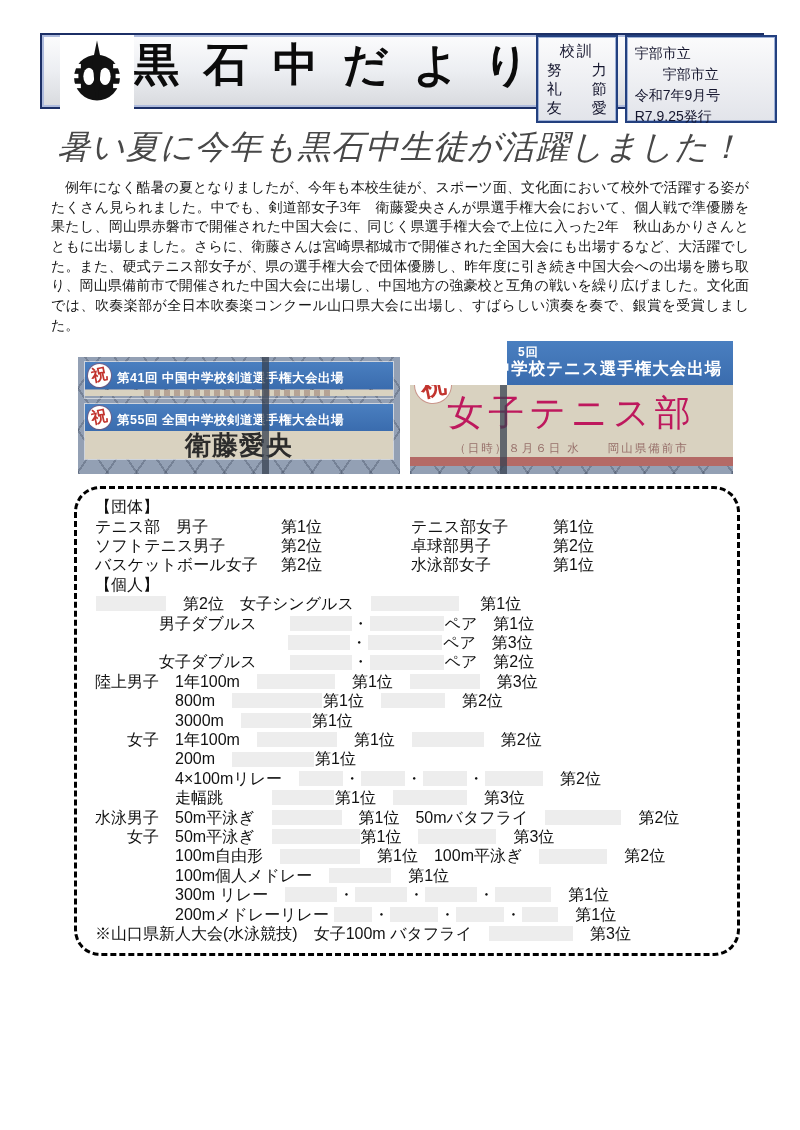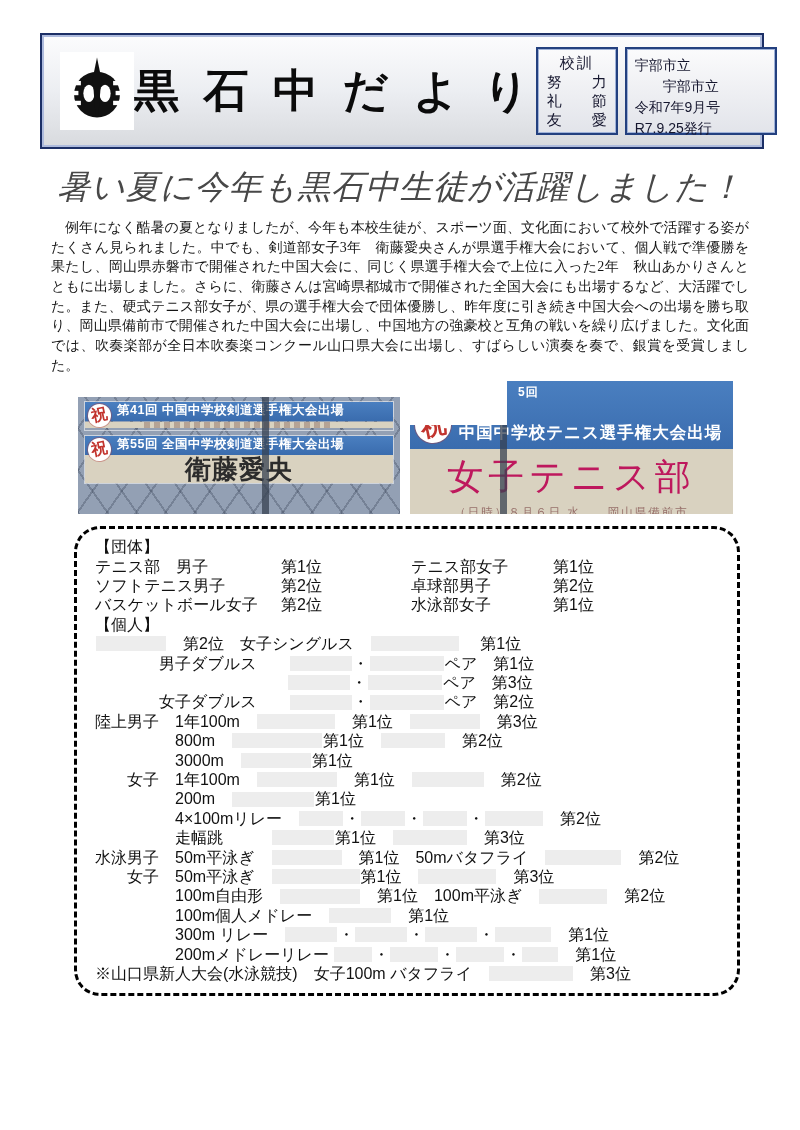--- a/index.html
+++ b/index.html
@@ -1,23 +1,23 @@
 <!DOCTYPE html>
 <html lang="ja"><head>
 <meta charset="utf-8">
 <style>
   html,body{margin:0;padding:0;background:#fff;}
   .page{position:relative;width:800px;height:1130px;background:#ffffff;overflow:hidden;
         font-family:"Liberation Serif","DejaVu Serif",serif;color:#151515;}
 
   
-  .masthead{box-sizing:border-box;margin:33px 36px 0 40px;height:116px;
+  .masthead{box-sizing:border-box;margin:33px 36px 0 40px;height:76px;
     border:2px solid #1c2f66;box-shadow:inset 0 0 0 2px #aebbdd;
     background:linear-gradient(180deg,#fcfcfd 0%,#eceef2 50%,#d8dade 100%);
-    display:flex;align-items:center;}
+    display:flex;}
   .logo-box{width:74px;height:78px;background:#ffffff;margin-left:18px;flex:none;
     display:flex;align-items:center;justify-content:center;}
   .masthead-title{flex:1;text-align:center;font-family:"Liberation Sans","DejaVu Sans",sans-serif;
     font-weight:bold;font-size:45px;letter-spacing:6px;color:#0b0b0b;white-space:nowrap;}
   .side-box{box-sizing:border-box;border:2px solid #23407f;box-shadow:inset 0 0 0 1px #9fb2d8;
     background:linear-gradient(180deg,#fbfbfc,#e2e4ea);height:88px;flex:none;
     font-family:"Liberation Sans","DejaVu Sans",sans-serif;color:#15162e;}
   .motto-box{width:82px;margin-right:7px;padding:5px 9px;display:flex;flex-direction:column;
     justify-content:space-between;font-size:15px;}
   .motto-label{text-align:center;letter-spacing:2px;}
@@ -38,30 +38,30 @@
     background-color:#93a0b4;
     background-image:
       repeating-linear-gradient(55deg, rgba(40,50,70,.28) 0 2px, transparent 2px 24px),
       repeating-linear-gradient(-55deg, rgba(40,50,70,.28) 0 2px, transparent 2px 24px);}
   .photo-left{width:322px;height:117px;}
   .photo-right{width:323px;height:133px;}
   .pole{position:absolute;top:0;bottom:0;width:7px;background:rgba(55,65,82,.75);z-index:3;}
   .banner{position:relative;margin:4px 6px 2px;border:1px solid rgba(255,255,255,.55);z-index:2;}
   .banner-header{background:linear-gradient(#4a7fc0,#3a6cae);color:#fff;
     font-family:"Liberation Sans",sans-serif;font-weight:bold;font-size:12.5px;
-    padding:0 4px 2px 32px;white-space:nowrap;letter-spacing:.5px;}
+    padding:8px 4px 2px 32px;white-space:nowrap;letter-spacing:.5px;}
   .banner-body{background:#d9d2c0;text-align:center;position:relative;}
   .banner-names{font-family:"Liberation Sans",sans-serif;font-weight:bold;font-size:26px;
     color:#2c2c2c;letter-spacing:1px;line-height:28px;white-space:nowrap;}
   .tiny-text-strip{height:6px;margin:1px auto 2px;width:62%;opacity:.45;
     background:repeating-linear-gradient(90deg,#8a6a60 0 6px,transparent 6px 10px);}
   .celebration{position:absolute;width:23px;height:23px;background:#fff;border-radius:50%;
     color:#c2342e;font-weight:bold;font-size:16px;display:flex;align-items:center;justify-content:center;
     transform:rotate(-12deg);z-index:4;box-shadow:0 0 0 1px rgba(180,60,60,.4);}
-  .tennis-header{height:68px;background:linear-gradient(#4a7fc0,#3a6cae);position:relative;color:#fff;
+  .tennis-header{height:44px;background:linear-gradient(#4a7fc0,#3a6cae);position:relative;color:#fff;
     font-family:"Liberation Sans",sans-serif;}
   .tennis-top-line{position:absolute;left:108px;top:3px;font-size:12px;font-weight:bold;letter-spacing:1px;}
   .tennis-header-main{position:absolute;left:42px;right:4px;bottom:5px;text-align:center;
     font-weight:bold;font-size:16.5px;letter-spacing:1px;white-space:nowrap;}
   .white-redact{position:absolute;left:0;top:0;width:97px;height:44px;background:#fff;z-index:3;}
   .tennis-celebration{width:36px;height:36px;font-size:25px;left:5px;top:26px;z-index:2;}
   .tennis-body{background:#d9d2c0;height:81px;position:relative;text-align:center;}
   .tennis-main{font-family:"Liberation Sans",sans-serif;font-weight:normal;font-size:36px;color:#be185d;
     letter-spacing:5px;line-height:56px;white-space:nowrap;}
   .tennis-sub{font-family:"Liberation Sans",sans-serif;font-size:11.5px;color:#97706a;letter-spacing:2px;}

